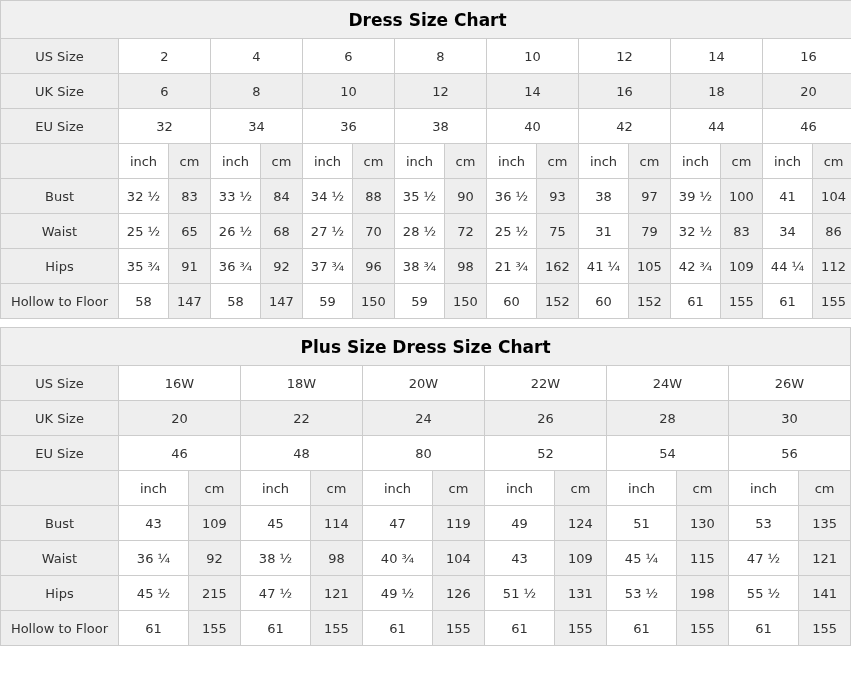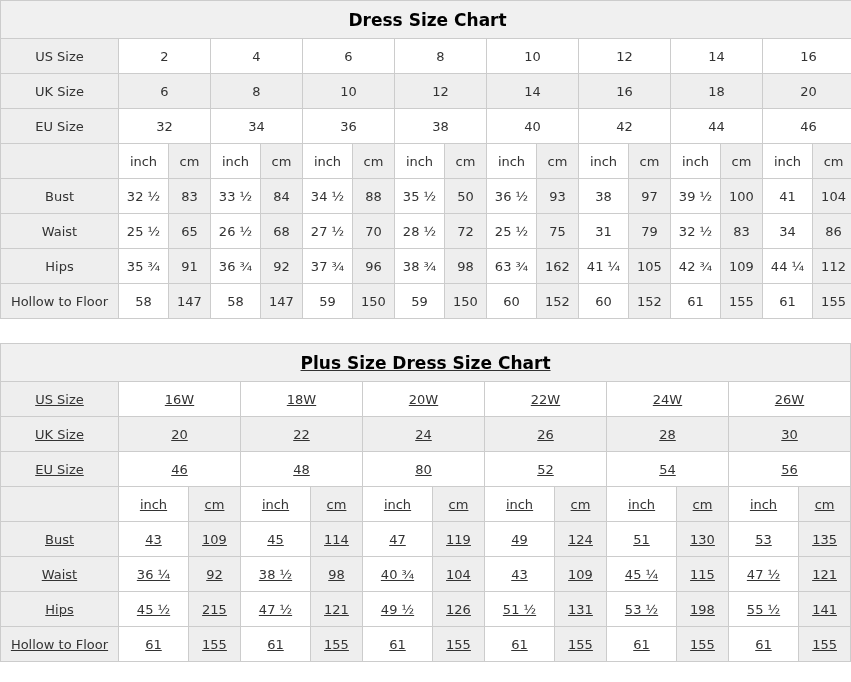--- a/index.html
+++ b/index.html
@@ -7,21 +7,21 @@
     margin: 0;
     padding: 0;
     background: #ffffff;
     font-family: "DejaVu Sans", "Liberation Sans", sans-serif;
     color: #333333;
   }
   .page {
     width: 851px;
   }
   .chart-block { width: 851px; }
-  .chart-block.second { margin-top: 24px; text-decoration: underline; }
+  .chart-block.second { margin-top: 8px; }
   table.size-chart {
     border-collapse: collapse;
     table-layout: fixed;
     width: 851px;
   }
   table.size-chart td {
     border: 1px solid #cccccc;
     text-align: center;
     vertical-align: middle;
     font-size: 13px;
@@ -131,21 +131,21 @@
           </tr>
           <tr>
             <td class="shaded">Bust</td>
             <td>32 ½</td>
             <td class="shaded">83</td>
             <td>33 ½</td>
             <td class="shaded">84</td>
             <td>34 ½</td>
             <td class="shaded">88</td>
             <td>35 ½</td>
-            <td class="shaded">50</td>
+            <td class="shaded">90</td>
             <td>36 ½</td>
             <td class="shaded">93</td>
             <td>38</td>
             <td class="shaded">97</td>
             <td>39 ½</td>
             <td class="shaded">100</td>
             <td>41</td>
             <td class="shaded">104</td>
           </tr>
           <tr>
@@ -170,21 +170,21 @@
           <tr>
             <td class="shaded">Hips</td>
             <td>35 ¾</td>
             <td class="shaded">91</td>
             <td>36 ¾</td>
             <td class="shaded">92</td>
             <td>37 ¾</td>
             <td class="shaded">96</td>
             <td>38 ¾</td>
             <td class="shaded">98</td>
-            <td>63 ¾</td>
+            <td>21 ¾</td>
             <td class="shaded">162</td>
             <td>41 ¼</td>
             <td class="shaded">105</td>
             <td>42 ¾</td>
             <td class="shaded">109</td>
             <td>44 ¼</td>
             <td class="shaded">112</td>
           </tr>
           <tr>
             <td class="shaded">Hollow to Floor</td>

